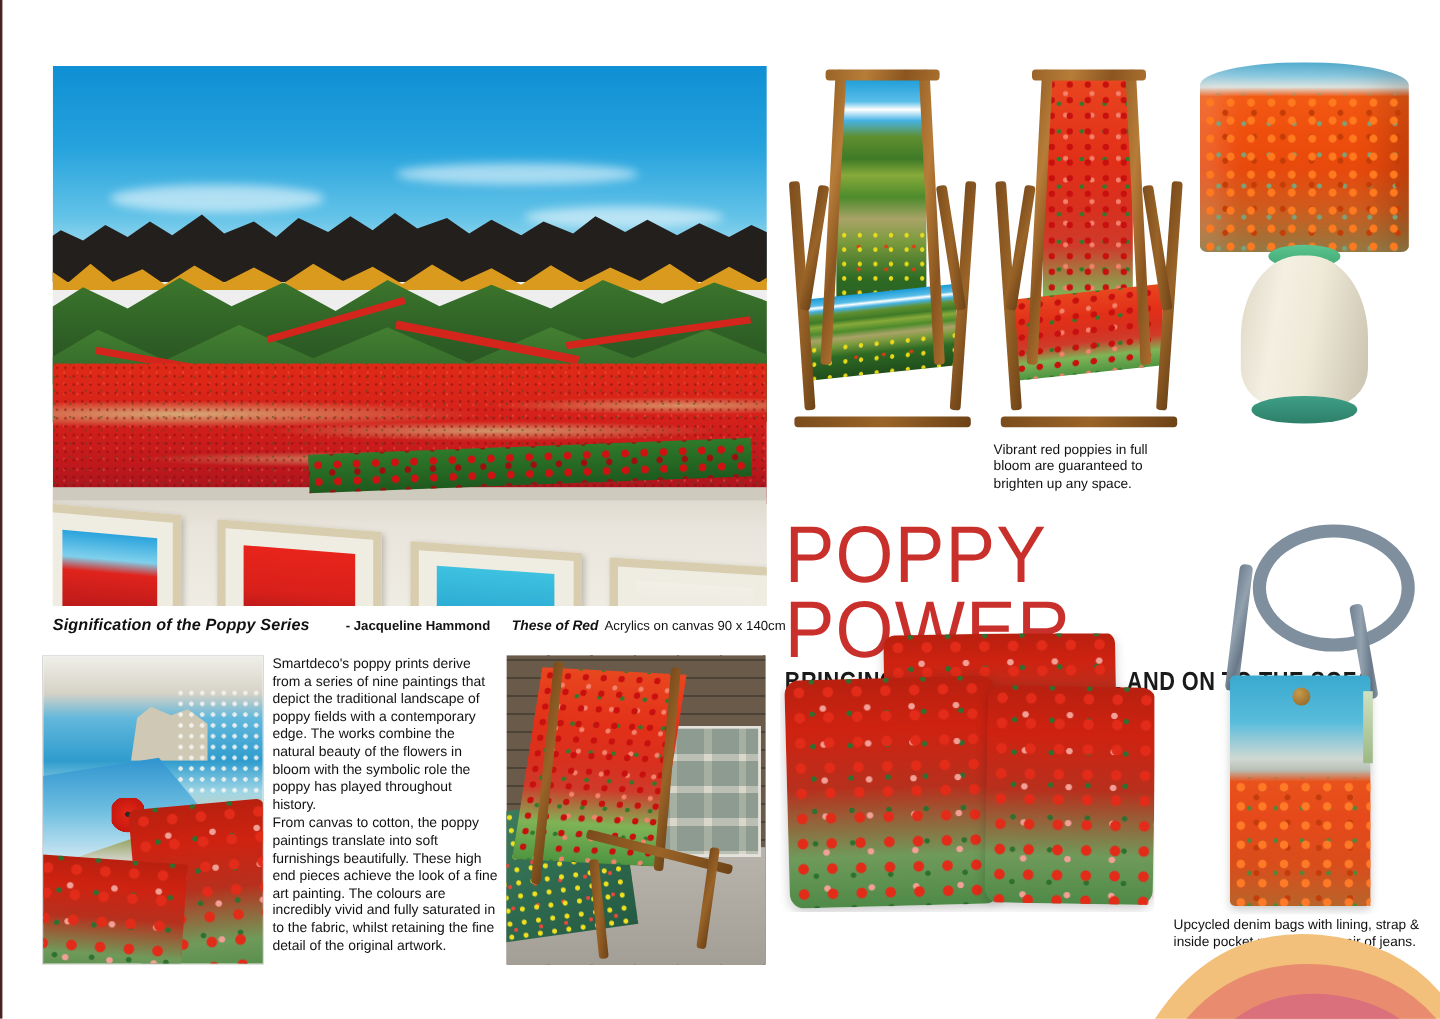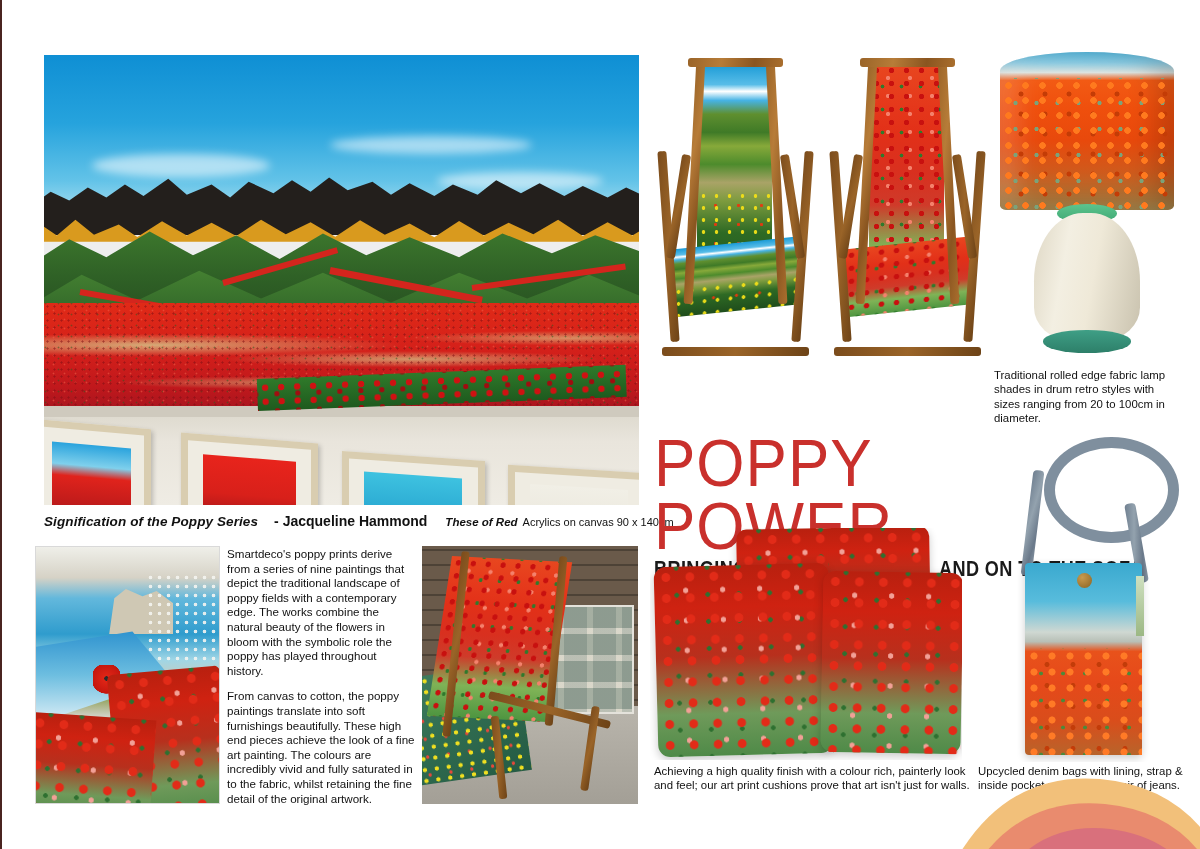--- a/index.html
+++ b/index.html
@@ -98,33 +98,33 @@
     box-shadow: 2px 2px 5px rgba(0,0,0,.22);
   }
   .frame .art { position:absolute; left:12%; top:16%; right:12%; bottom:0; }
 
   
   #artwork-caption {
     position:absolute; left:42px; top:513px; width:600px;
     font-size:12.5px; color:#111; white-space:nowrap;
   }
   #artwork-caption .t1 { font-weight:bold; font-style:italic; font-size:13.5px; letter-spacing:.1px;}
-  #artwork-caption .t2 { font-weight:bold; font-size:14px; margin-left:16px;}
+  #artwork-caption .t2 { font-weight:bold; font-size:11px; margin-left:30px;}
   #artwork-caption .t3 { font-weight:bold; font-style:italic; font-size:11.5px; margin-left:18px;}
   #artwork-caption .t4 { font-size:11px; margin-left:5px;}
 
   
   #photo-bedding { left:33px; top:546px; width:185px; height:258px; border:1px solid #d9d9d9; }
   #photo-deckchairs-gallery { left:420px; top:546px; width:216px; height:258px; }
 
   #body-copy {
     position:absolute; left:225px; top:547px; width:188px;
     font-size:11.6px; line-height:14.6px; color:#111; text-align:left;
   }
-  #body-copy p + p { margin-top:11px; }
+  #body-copy p + p { margin-top:1px; }
 
   
   #deckchair-1 { left:650px; top:52px; width:165px; height:308px; }
   #deckchair-2 { left:822px; top:52px; width:165px; height:308px; }
   #lamp { left:990px; top:46px; width:190px; height:316px; }
 
   .rcap {
     position:absolute; font-size:11.4px; line-height:14.3px; color:#111;
   }
   #cap-deckchair-1 { left:652px; top:368px; width:160px; }
@@ -340,46 +340,45 @@
     <div class="fill fab-poppyred" style="left:12%;top:62%;width:76%;height:22%;transform:skewY(-6deg);"></div>
     <div class="wood" style="position:absolute;left:38px;top:2%;width:9px;height:80%;transform:rotate(3deg);"></div>
     <div class="wood" style="position:absolute;right:36px;top:2%;width:9px;height:80%;transform:rotate(-3deg);"></div>
     <div class="wood" style="position:absolute;left:36px;top:2%;right:34px;height:9px;"></div>
     <div class="wood-d" style="position:absolute;left:12px;top:32%;width:9px;height:62%;transform:rotate(-4deg);"></div>
     <div class="wood-d" style="position:absolute;right:10px;top:32%;width:9px;height:62%;transform:rotate(4deg);"></div>
     <div class="wood-d" style="position:absolute;left:10px;bottom:4px;right:8px;height:9px;"></div>
     <div class="wood-d" style="position:absolute;left:22px;top:33%;width:9px;height:34%;transform:rotate(9deg);"></div>
     <div class="wood-d" style="position:absolute;right:20px;top:33%;width:9px;height:34%;transform:rotate(-9deg);"></div>
   </div>
+  <div class="rcap" id="cap-deckchair-2">Vibrant red poppies in full bloom are guaranteed to brighten up any space.</div>
 
   <div class="photo" id="lamp">
     <div class="fill fab-lamp" style="left:4%;top:2%;width:92%;height:50%;border-radius:50% 50% 6px 6px / 12% 12% 3% 3%;
          box-shadow:inset -18px 0 28px rgba(0,0,0,.18), inset 18px 0 24px rgba(255,255,255,.16);"></div>
     <div class="fill" style="left:34%;top:50%;width:32%;height:6%;background:linear-gradient(180deg,#5cc48e,#3fa873);border-radius:50%;"></div>
     <div class="fill" style="left:22%;top:53%;width:56%;height:40%;
          background:linear-gradient(100deg,#ded7c4 0%,#f3efe2 30%,#efe9d8 55%,#c9c2ae 100%);
          border-radius:46% 46% 34% 34% / 54% 54% 26% 26%;"></div>
     <div class="fill" style="left:27%;top:90%;width:46%;height:7%;background:linear-gradient(180deg,#3f9f86,#2d7f69);border-radius:50%;"></div>
   </div>
-  <div class="rcap" id="cap-lamp">Traditional rolled edge fabric lamp shades in drum retro styles with sizes ranging from 20 to 100cm in diameter.</div>
 
   <div id="masthead">
     <div id="title-poppy-power">POPPY POWER</div>
     <div id="title-sub">BRINGING ART OFF THE WALL AND ON TO THE SOFA</div>
   </div>
 
   <div class="photo" id="cushions">
     <div class="fill fab-cushion" style="left:28%;top:0%;width:62%;height:46%;border-radius:10px;transform:rotate(-1deg);
          box-shadow:0 3px 9px rgba(0,0,0,.2);"></div>
     <div class="fill fab-cushion" style="left:2%;top:16%;width:56%;height:82%;border-radius:12px;transform:rotate(-1.5deg);
          box-shadow:0 3px 10px rgba(0,0,0,.22);"></div>
     <div class="fill fab-cushion" style="left:55%;top:19%;width:45%;height:78%;border-radius:12px;transform:rotate(1deg);
          box-shadow:0 3px 10px rgba(0,0,0,.22);"></div>
   </div>
-  <div class="rcap" id="cap-cushions">Achieving a high quality finish with a colour rich, painterly look and feel; our art print cushions prove that art isn't just for walls.</div>
 
   <div class="photo" id="denim-bag">
     <div class="fill denim" style="left:34%;top:2%;width:62%;height:32%;border-radius:50%;
          background:none;border:11px solid #7f8f9e;"></div>
     <div class="fill denim" style="left:26%;top:12%;width:11px;height:32%;transform:rotate(7deg);border-radius:4px;"></div>
     <div class="fill denim" style="left:74%;top:22%;width:11px;height:24%;transform:rotate(-10deg);border-radius:4px;"></div>
     <div class="fill fab-bag" style="left:25%;top:40%;width:54%;height:58%;border-radius:4px;
          box-shadow:0 3px 8px rgba(0,0,0,.2);"></div>
     <div class="fill" style="left:49%;top:43%;width:15px;height:15px;border-radius:50%;
          background:radial-gradient(circle at 35% 30%,#c99a4d,#8a6222);"></div>

